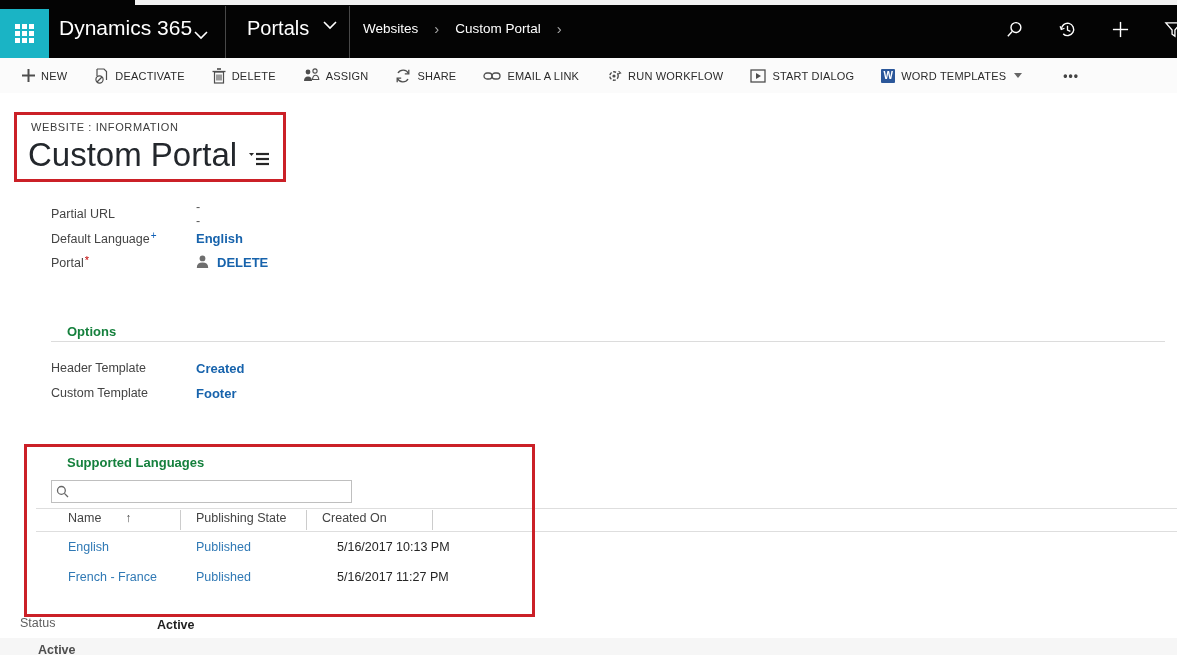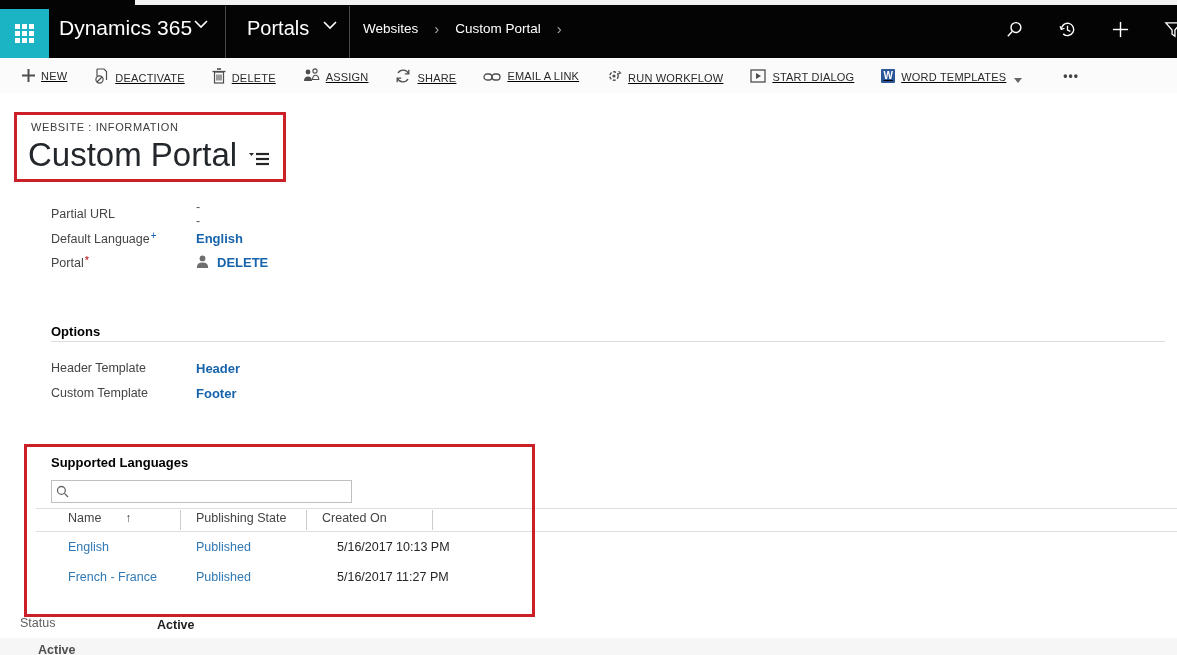--- a/index.html
+++ b/index.html
@@ -7,33 +7,33 @@
     font-family:"Liberation Sans",sans-serif;-webkit-font-smoothing:antialiased;}
 
   
   .navbar{position:absolute;left:0;top:0;width:1177px;height:58px;background:#040404;}
   .top-strip{position:absolute;left:135px;top:0;width:1042px;height:5px;background:#f2f2f2;z-index:3;}
   .waffle{position:absolute;left:0;top:9px;width:49px;height:49px;background:#1ab4c5;
     display:flex;align-items:center;justify-content:center;cursor:pointer;z-index:4;}
   .waffle-grid{display:grid;grid-template-columns:repeat(3,5px);grid-template-rows:repeat(3,5px);gap:2px;}
   .waffle-grid span{background:#fff;display:block;}
   .nav-sep{position:absolute;top:6px;bottom:0;width:1px;background:#484848;}
-  .brand{position:absolute;left:59px;top:16px;color:#fff;font-size:21px;display:flex;align-items:flex-start;gap:2px;cursor:pointer;}
+  .brand{position:absolute;left:59px;top:16px;color:#fff;font-size:21px;display:flex;align-items:flex-end;gap:2px;cursor:pointer;}
   .module{position:absolute;left:247px;top:17px;color:#fff;font-size:20px;display:flex;align-items:flex-start;gap:14px;cursor:pointer;}
   .chev-svg{width:14px;height:9px;margin-top:4px;}
   .crumbs{position:absolute;left:363px;top:21px;color:#fff;font-size:13.5px;display:flex;align-items:center;gap:16px;}
   .crumb{cursor:pointer;}
   .crumb-chev{color:#a8a8a8;font-size:15px;line-height:1;}
   .nav-icons{position:absolute;top:20px;left:1005px;display:flex;gap:34px;align-items:center;}
   .nav-icon{width:19px;height:19px;cursor:pointer;flex:none;}
 
   
   .cmdbar{position:absolute;left:0;top:58px;width:1177px;height:35px;background:#fbfbfb;
     display:flex;align-items:center;padding-left:22px;box-sizing:border-box;gap:27px;}
-  .cmd{display:flex;align-items:flex-end;gap:6px;cursor:pointer;white-space:nowrap;text-decoration:underline;}
+  .cmd{display:flex;align-items:center;gap:6px;cursor:pointer;white-space:nowrap;}
   .cmd-label{font-size:11px;color:#2b2b2b;letter-spacing:.2px;}
   .cmd svg{flex:none;}
   .word-box{width:14px;height:14px;background:#2b579a;color:#fff;font-size:10px;font-weight:bold;
     display:flex;align-items:center;justify-content:center;border-radius:1px;}
   .caret-down{width:0;height:0;border-left:4px solid transparent;border-right:4px solid transparent;
     border-top:5px solid #666;margin-left:2px;}
   .more-btn{font-size:12px;font-weight:bold;color:#444;letter-spacing:1px;cursor:pointer;margin-left:14px;}
 
   
   .record-type{position:absolute;left:31px;top:121px;font-size:11px;color:#3c3c3c;letter-spacing:.6px;}
@@ -48,21 +48,21 @@
 
   
   .frow{position:absolute;height:22px;display:flex;align-items:center;}
   .flabel{position:absolute;left:51px;width:145px;font-size:12.5px;color:#444;}
   .fvalue{position:absolute;left:196px;font-size:12.5px;color:#555;display:flex;align-items:center;gap:8px;}
   .mark-plus{color:#1160b7;font-size:10px;vertical-align:4px;margin-left:1px;}
   .mark-req{color:#c00000;font-size:11px;vertical-align:3px;margin-left:1px;}
   .link-bold{color:#1763ac;font-weight:bold;font-size:13px;cursor:pointer;text-decoration:none;}
 
   
-  .section-title{position:absolute;left:51px;font-size:13px;font-weight:bold;color:#000000;}
+  .section-title{position:absolute;left:67px;font-size:13px;font-weight:bold;color:#15803d;}
   .section-line{position:absolute;left:51px;width:1114px;height:1px;background:#dcdcdc;}
 
   
   .search-wrap{position:absolute;left:51px;top:480px;width:299px;height:21px;border:1px solid #bfbfbf;
     background:#fff;display:flex;align-items:center;}
   .search-wrap input{flex:1;border:none;outline:none;font-family:"Liberation Sans",sans-serif;
     font-size:12px;font-style:italic;color:#555;padding:0 4px 0 7px;background:transparent;}
   .search-wrap input::placeholder{color:#767676;font-style:italic;}
   .search-btn{width:20px;height:19px;flex:none;display:flex;align-items:center;justify-content:center;cursor:pointer;}
 
@@ -268,21 +268,21 @@
       <span class="link-bold">DELETE</span>
     </span>
   </div>
 
   <div class="section-title" style="top:324px">Options</div>
   <div class="section-line" style="top:341px"></div>
 
   <div class="frow" style="top:357px">
     <span class="flabel">Header Template</span>
     <span class="fvalue">
-      <span class="link-bold">Header</span>
+      <span class="link-bold">Created</span>
     </span>
   </div>
 
   <div class="frow" style="top:382px">
     <span class="flabel">Custom Template</span>
     <span class="fvalue">
       <span class="link-bold">Footer</span>
     </span>
   </div>
 

